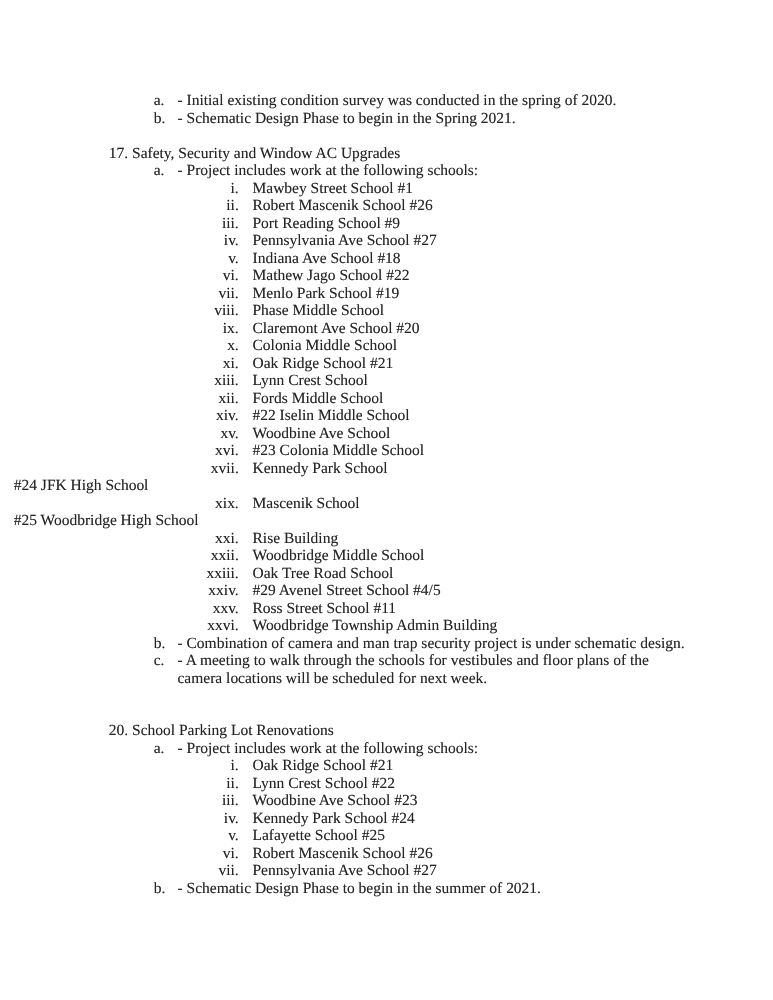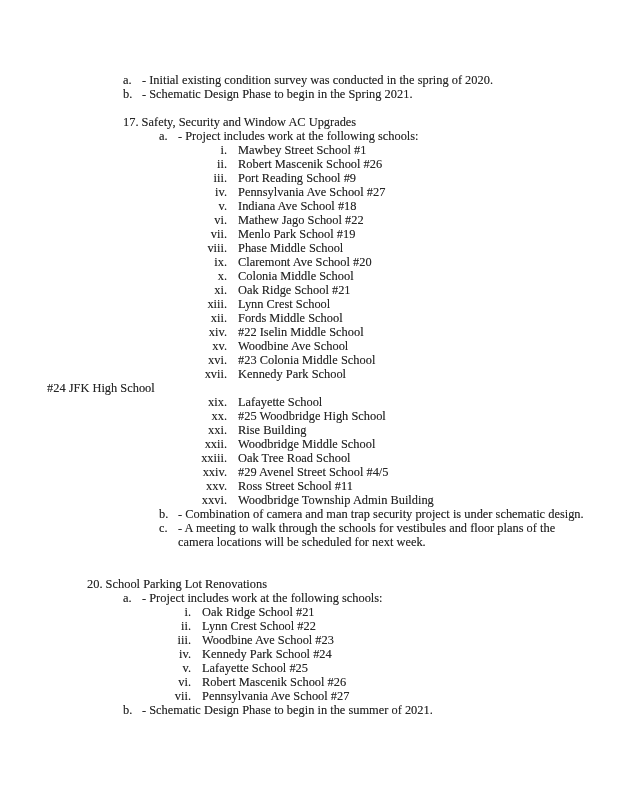--- a/index.html
+++ b/index.html
@@ -49,21 +49,21 @@
   .school-row .rmarker {
     flex: 0 0 191px;
     text-align: right;
     white-space: nowrap;
   }
   .school-row .sname {
     margin-left: 11px;
     white-space: nowrap;
   }
   
-  .section-17 { margin-top: 14px; margin-left: 36px; }
+  .section-17 { margin-top: 14px; }
   .section-18 { margin-top: 28px; }
 </style>
 </head>
 <body>
 
 <div class="page">
   <div class="doc" id="doc">
       <div class="item-row">
         <span class="marker">a.</span>
         <span class="text">
@@ -150,24 +150,23 @@
         </div>
         <div class="school-row">
           <span class="rmarker">xvii.</span>
           <span class="sname">Kennedy Park School</span>
         </div>
         <div class="school-row">
           <span class="sname">#24 JFK High School</span>
         </div>
         <div class="school-row">
           <span class="rmarker">xix.</span>
-          <span class="sname">Lafayette School</span>
-        </div>
-        <div class="school-row">
-          <span class="rmarker">xx.</span>
+          <span class="sname">Mascenik School</span>
+        </div>
+        <div class="school-row">
           <span class="sname">#25 Woodbridge High School</span>
         </div>
         <div class="school-row">
           <span class="rmarker">xxi.</span>
           <span class="sname">Rise Building</span>
         </div>
         <div class="school-row">
           <span class="rmarker">xxii.</span>
           <span class="sname">Woodbridge Middle School</span>
         </div>

